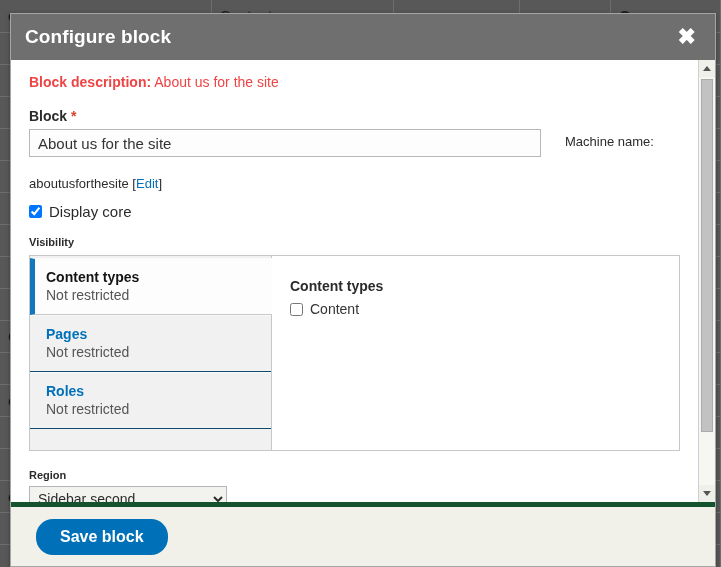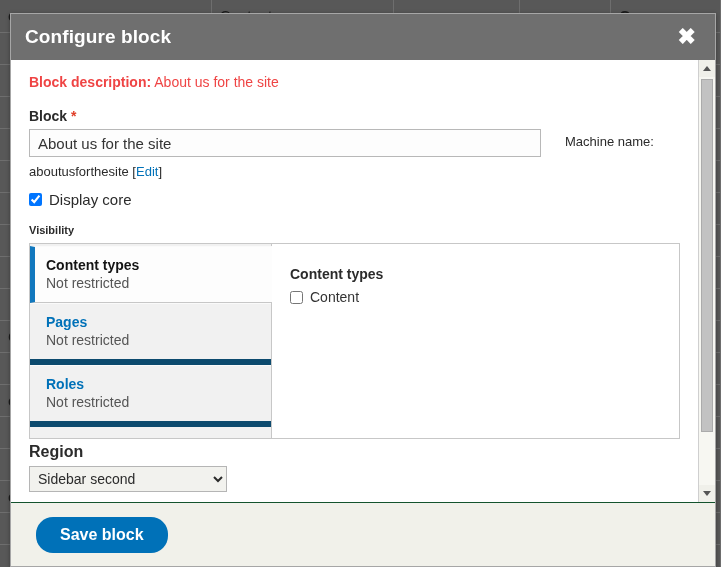--- a/index.html
+++ b/index.html
@@ -162,21 +162,21 @@
     font-family: "Liberation Sans", sans-serif;
     background: #fdfdfd;
   }
   .machine-name {
     font-size: 13px; color: #2b2b2b;
     margin-left: 24px; padding-top: 5px;
     white-space: nowrap;
   }
   .machine-value {
     font-size: 13px; color: #2b2b2b;
-    margin-top: 7px;
+    margin-top: 19px;
   }
   .machine-value a { color: #0071b8; text-decoration: none; }
 
   .checkline {
     display: flex; align-items: center;
     margin-top: 12px;
   }
   .checkline input { margin: 0 7px 0 0; }
   .checkline label { font-size: 15px; color: #2b2b2b; }
 
@@ -194,21 +194,21 @@
   }
   #vtab-list {
     width: 242px;
     flex: 0 0 242px;
     background: #f1f1f1;
     border-right: 1px solid #c7c7c7;
     padding-top: 2px;
   }
   .vtab {
     padding: 10px 12px 11px 16px;
-    border-bottom: 6px solid #0c4a6e;
+    border-bottom: 1px solid #0c4a6e;
     border-top: 1px solid #fafafa;
     cursor: pointer;
   }
   .vtab.active {
     background: #fdfdfd;
     border-left: 5px solid #1278be;
     padding-left: 11px;
     border-bottom: 1px solid #c7c7c7;
     position: relative;
     z-index: 2;
@@ -235,39 +235,39 @@
     margin-bottom: 7px;
   }
   .opt {
     display: flex; align-items: center;
     margin-bottom: 4px;
   }
   .opt input { margin: 0 7px 0 0; }
   .opt label { font-size: 14px; color: #333; }
 
   .region-label {
-    font-size: 16px; font-weight: bold; color: #2b2b2b;
-    margin: 4px 0 5px 0;
+    font-size: 11px; font-weight: bold; color: #2b2b2b;
+    margin: 18px 0 5px 0;
   }
   #region-select {
     width: 198px; height: 26px;
     font-size: 14px;
     font-family: "Liberation Sans", sans-serif;
     color: #2b2b2b;
     border: 1px solid #b5b5b5;
     background: #f2f2ee;
     padding: 1px 4px;
   }
 
   
   #footer {
     flex: 0 0 auto;
     height: 64px;
     background: #f1f1ea;
-    border-top: 1px solid #14532d;
+    border-top: 5px solid #14532d;
     display: flex; align-items: center;
     padding-left: 25px;
   }
   #save-btn {
     background: #0071b8;
     color: #fff;
     font-size: 16px; font-weight: bold;
     border: none;
     border-radius: 17px;
     padding: 9px 24px;

